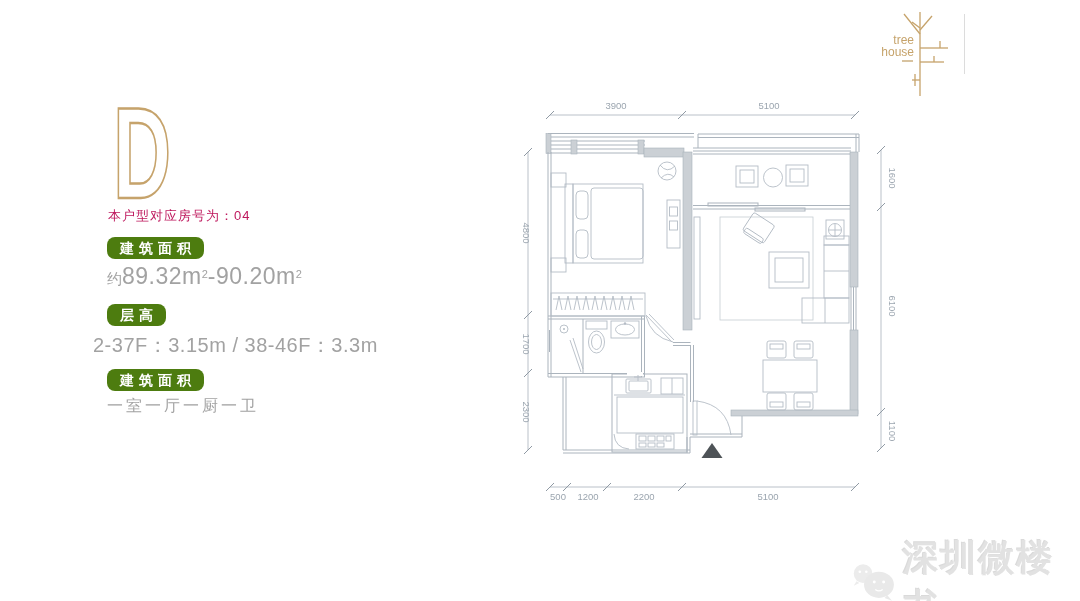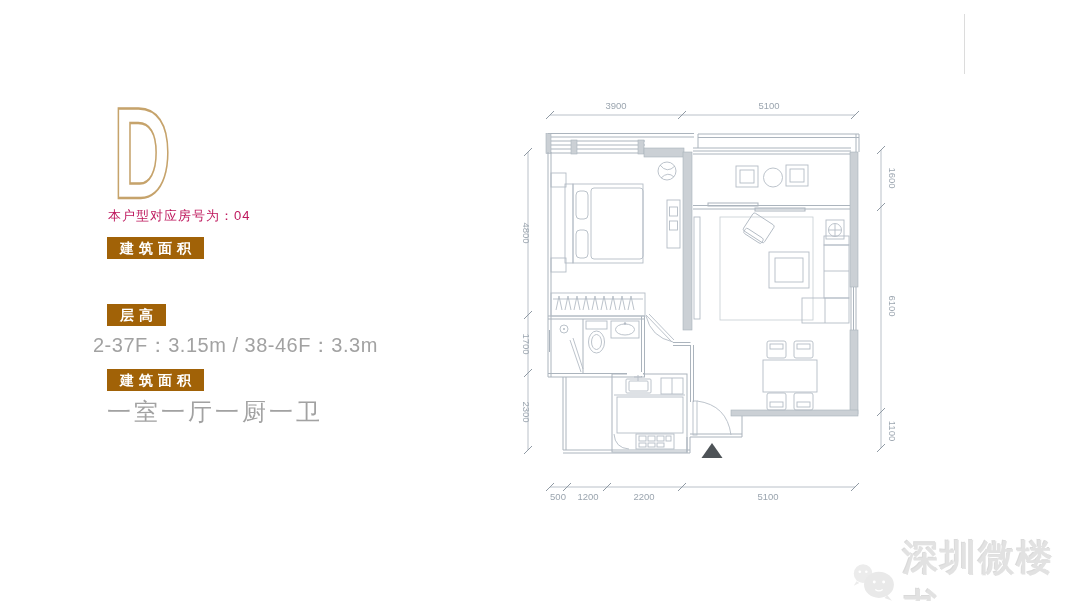--- a/index.html
+++ b/index.html
@@ -1,31 +1,31 @@
 <!DOCTYPE html>
 <html><head>
 <meta charset="utf-8">
 <style>
   html,body{margin:0;padding:0;background:#fff;}
   .stage{position:relative;width:1080px;height:601px;background:#ffffff;overflow:hidden;
          font-family:"Liberation Sans","DejaVu Sans",sans-serif;}
   
   .abs{position:absolute;}
   .note{left:108px;top:207px;font-size:13px;color:#be185d;letter-spacing:1px;}
-  .badge{position:absolute;background:#a16207;color:#ffffff;font-size:14px;font-weight:700;
-         letter-spacing:5px;padding:4px 8px 4px 13px;border-radius:0;line-height:1;}
+  .badge{position:absolute;background:#4d7c0f;color:#ffffff;font-size:14px;font-weight:700;
+         letter-spacing:5px;padding:4px 8px 4px 13px;border-radius:8px;line-height:1;}
   .badge1{left:107px;top:237px;}
   .badge2{left:107px;top:304px;}
   .badge3{left:107px;top:369px;}
   .area-line{left:107px;top:263px;color:#A2A2A2;}
   .area-line .small{font-size:15px;}
   .area-line .big{font-size:23px;letter-spacing:0.5px;}
   .area-line sup{font-size:11px;}
   .lh-line{left:93px;top:332px;font-size:20px;color:#A2A2A2;letter-spacing:0.5px;}
-  .struct-line{left:107px;top:396px;font-size:24px;color:#A2A2A2;letter-spacing:3px;}
+  .struct-line{left:107px;top:396px;font-size:16px;color:#A2A2A2;letter-spacing:3px;}
   
   .tree-logo{left:866px;top:6px;width:96px;height:94px;}
   .logo-divider{left:964px;top:14px;width:1px;height:60px;background:#DCDCDC;}
   .qplex-logo{left:974px;top:16px;width:96px;height:62px;}
   
   .watermark{left:850px;top:534px;display:flex;align-items:center;}
   .watermark-text{font-size:36px;font-weight:600;color:#E2E2E2;letter-spacing:2px;
                   text-shadow:1px 1px 0 #ffffff,-1px -1px 0 #DADADA;margin-left:4px;}
   
   .plan{left:515px;top:90px;width:400px;height:412px;text-decoration:underline;}
@@ -45,27 +45,49 @@
 
   <div class="abs" style="left:112px;top:103px;width:74px;height:100px;">
     <svg width="74" height="100" viewBox="0 0 74 100">
       <text transform="translate(1,95) scale(0.62,1)" font-size="130" font-weight="bold" font-family="Liberation Sans, DejaVu Sans, sans-serif" fill="none" stroke="#C6A36B" stroke-width="2.4">D</text>
     </svg>
   </div>
 
   <div class="abs note">本户型对应房号为：04</div>
 
   <div class="badge badge1">建筑面积</div>
+  <div class="abs area-line">
+    <span class="small">约</span><span class="big">89.32m</span><sup>2</sup><span class="big">-90.20m</span><sup>2</sup>
+  </div>
 
   <div class="badge badge2">层高</div>
   <div class="abs lh-line">2-37F：3.15m / 38-46F：3.3m</div>
 
   <div class="badge badge3">建筑面积</div>
   <div class="abs struct-line">一室一厅一厨一卫</div>
 
+  <div class="abs tree-logo">
+    <svg width="96" height="94" viewBox="0 0 96 94">
+      <g stroke="#C6A36B" stroke-width="1.3" fill="none">
+        <line x1="54" y1="6" x2="54" y2="90"></line>
+        <line x1="54" y1="28" x2="38" y2="8"></line>
+        <line x1="54" y1="24" x2="66" y2="10"></line>
+        <line x1="46" y1="16" x2="54" y2="22"></line>
+        <line x1="54" y1="42" x2="82" y2="42"></line>
+        <line x1="74" y1="35" x2="74" y2="42"></line>
+        <line x1="54" y1="56" x2="78" y2="56"></line>
+        <line x1="68" y1="50" x2="68" y2="56"></line>
+        <line x1="54" y1="74" x2="46" y2="74"></line>
+        <line x1="49" y1="68" x2="49" y2="80"></line>
+      </g>
+      <text x="48" y="38" text-anchor="end" class="goldtext" font-size="12">tree</text>
+      <text x="48" y="50" text-anchor="end" class="goldtext" font-size="12">house</text>
+      <rect x="36" y="54" width="11" height="2" fill="#D8C3A0"></rect>
+    </svg>
+  </div>
   <div class="abs logo-divider"></div>
 
   <div class="abs plan">
     <svg width="400" height="412" viewBox="0 0 400 412">
 
       <g>
         <line class="dimln" x1="35" y1="25" x2="340" y2="25"></line>
         <path class="tick" d="M31,29 L39,21 M163,29 L171,21 M336,29 L344,21"></path>
         <text class="dim" x="101" y="19" text-anchor="middle">3900</text>
         <text class="dim" x="254" y="19" text-anchor="middle">5100</text>

